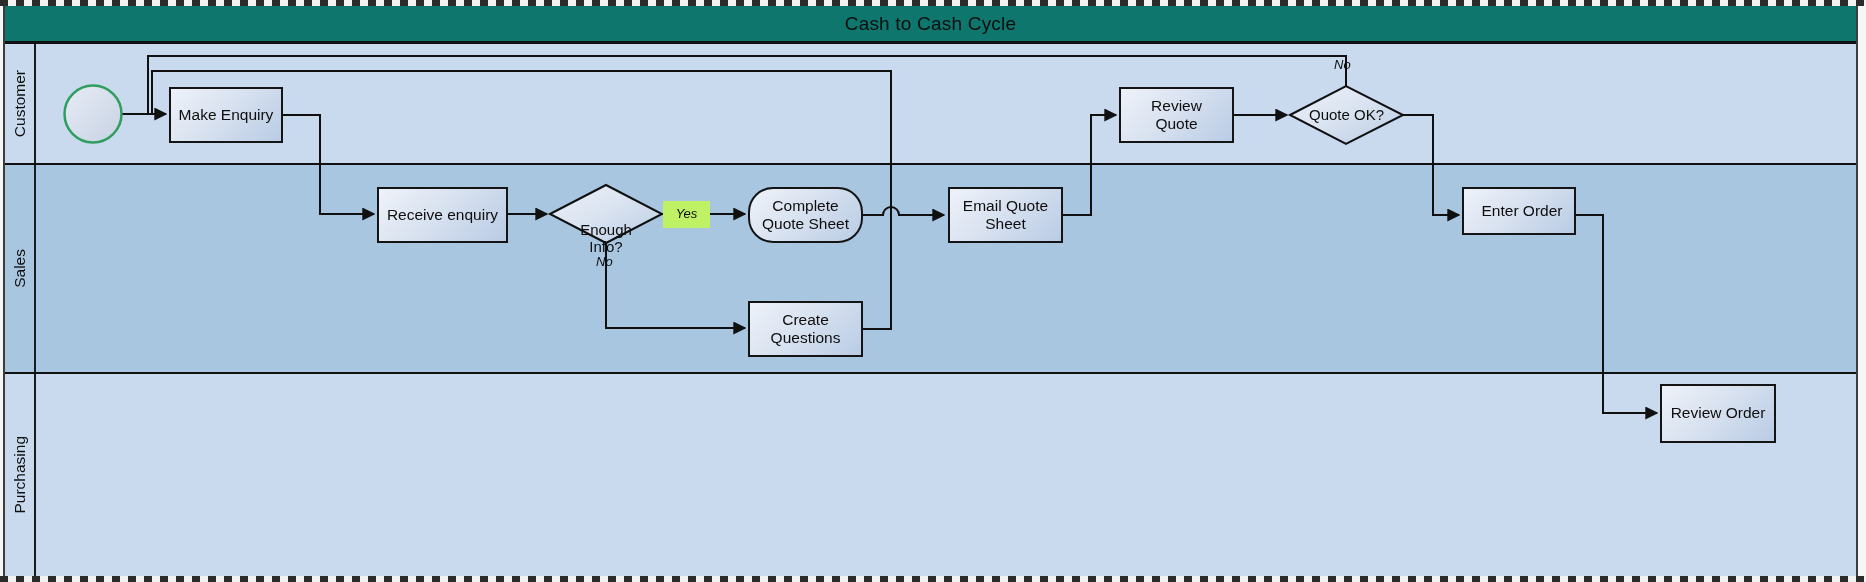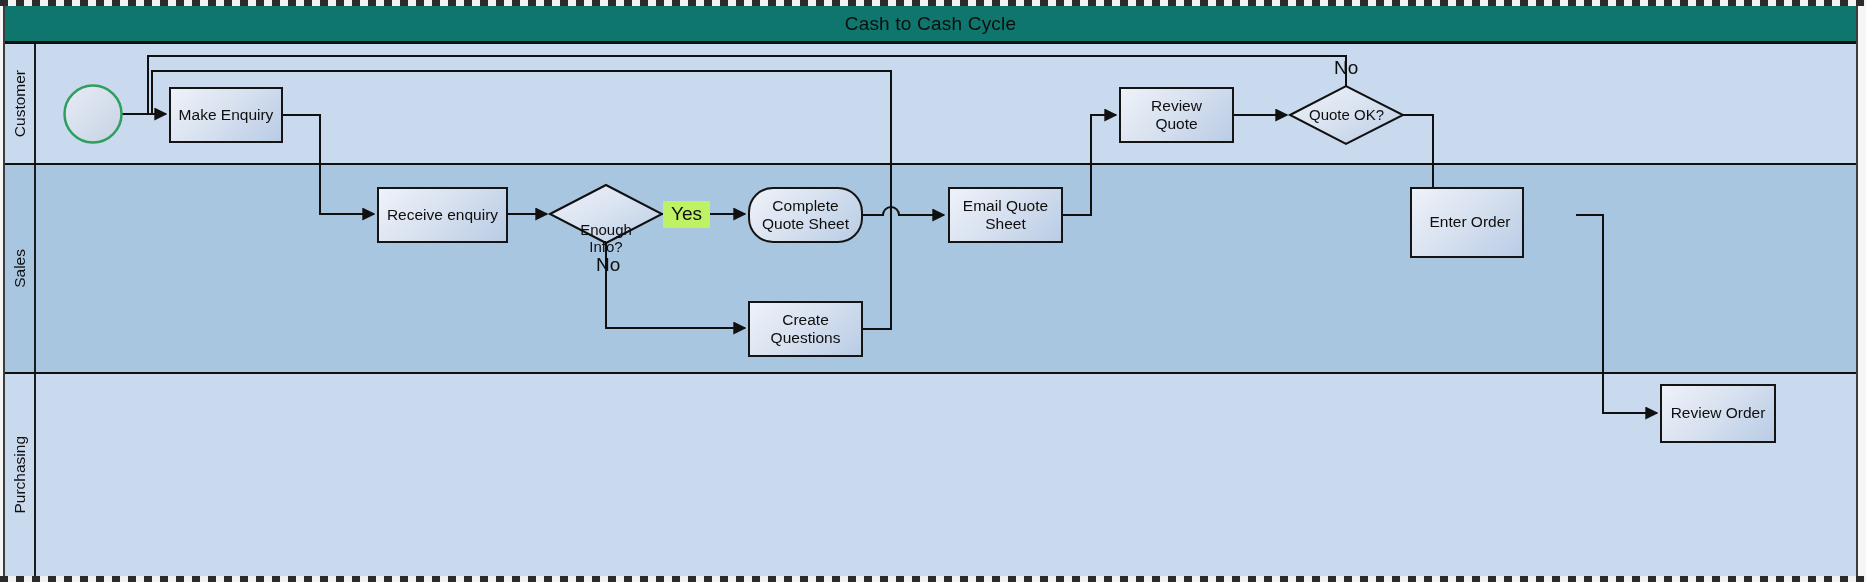--- a/index.html
+++ b/index.html
@@ -68,21 +68,21 @@
   }
   .node.narrow { padding: 2px 15px; }
 
   .diamond-label {
     position: absolute;
     text-align: center;
     font-size: 15px; line-height: 1.15;
   }
   .edge-label {
     position: absolute;
-    font-size: 19px; line-height: 1.1;
+    font-size: 13px; line-height: 1.1; font-style: italic;
   }
   .edge-label.highlight {
     background: #bef264;
     display: flex; align-items: center; justify-content: center;
   }
 </style>
 </head>
 <body>
 
 <div class="ants top"></div>
@@ -155,21 +155,21 @@
 <div class="node" style="left:377px; top:187px; width:131px; height:56px;">Receive enquiry</div>
 
 <div class="node" style="left:748px; top:187px; width:115px; height:56px;border-radius:25px;">Complete Quote Sheet</div>
 
 <div class="node" style="left:748px; top:301px; width:115px; height:56px;">Create Questions</div>
 
 <div class="node" style="left:948px; top:187px; width:115px; height:56px;">Email Quote Sheet</div>
 
 <div class="node narrow" style="left:1119px; top:87px; width:115px; height:56px;">Review Quote</div>
 
-<div class="node" style="left:1410px; top:187px; width:114px; height:71px;padding-left:12px;">Enter Order</div>
+<div class="node" style="left:1462px; top:187px; width:114px; height:48px;padding-left:12px;">Enter Order</div>
 
 <div class="node" style="left:1660px; top:384px; width:116px; height:59px;">Review Order</div>
 
 <div class="diamond-label" style="left:566px; top:197px; width:80px;margin-top:24px;">Enough Info?</div>
 
 <div class="diamond-label" style="left:1296px; top:106px; width:101px;">Quote OK?</div>
 
 <div class="edge-label highlight" style="left:663px; top:201px; width:47px; height:27px;">Yes</div>
 
 <div class="edge-label" style="left:596px; top:255px;">No</div>

